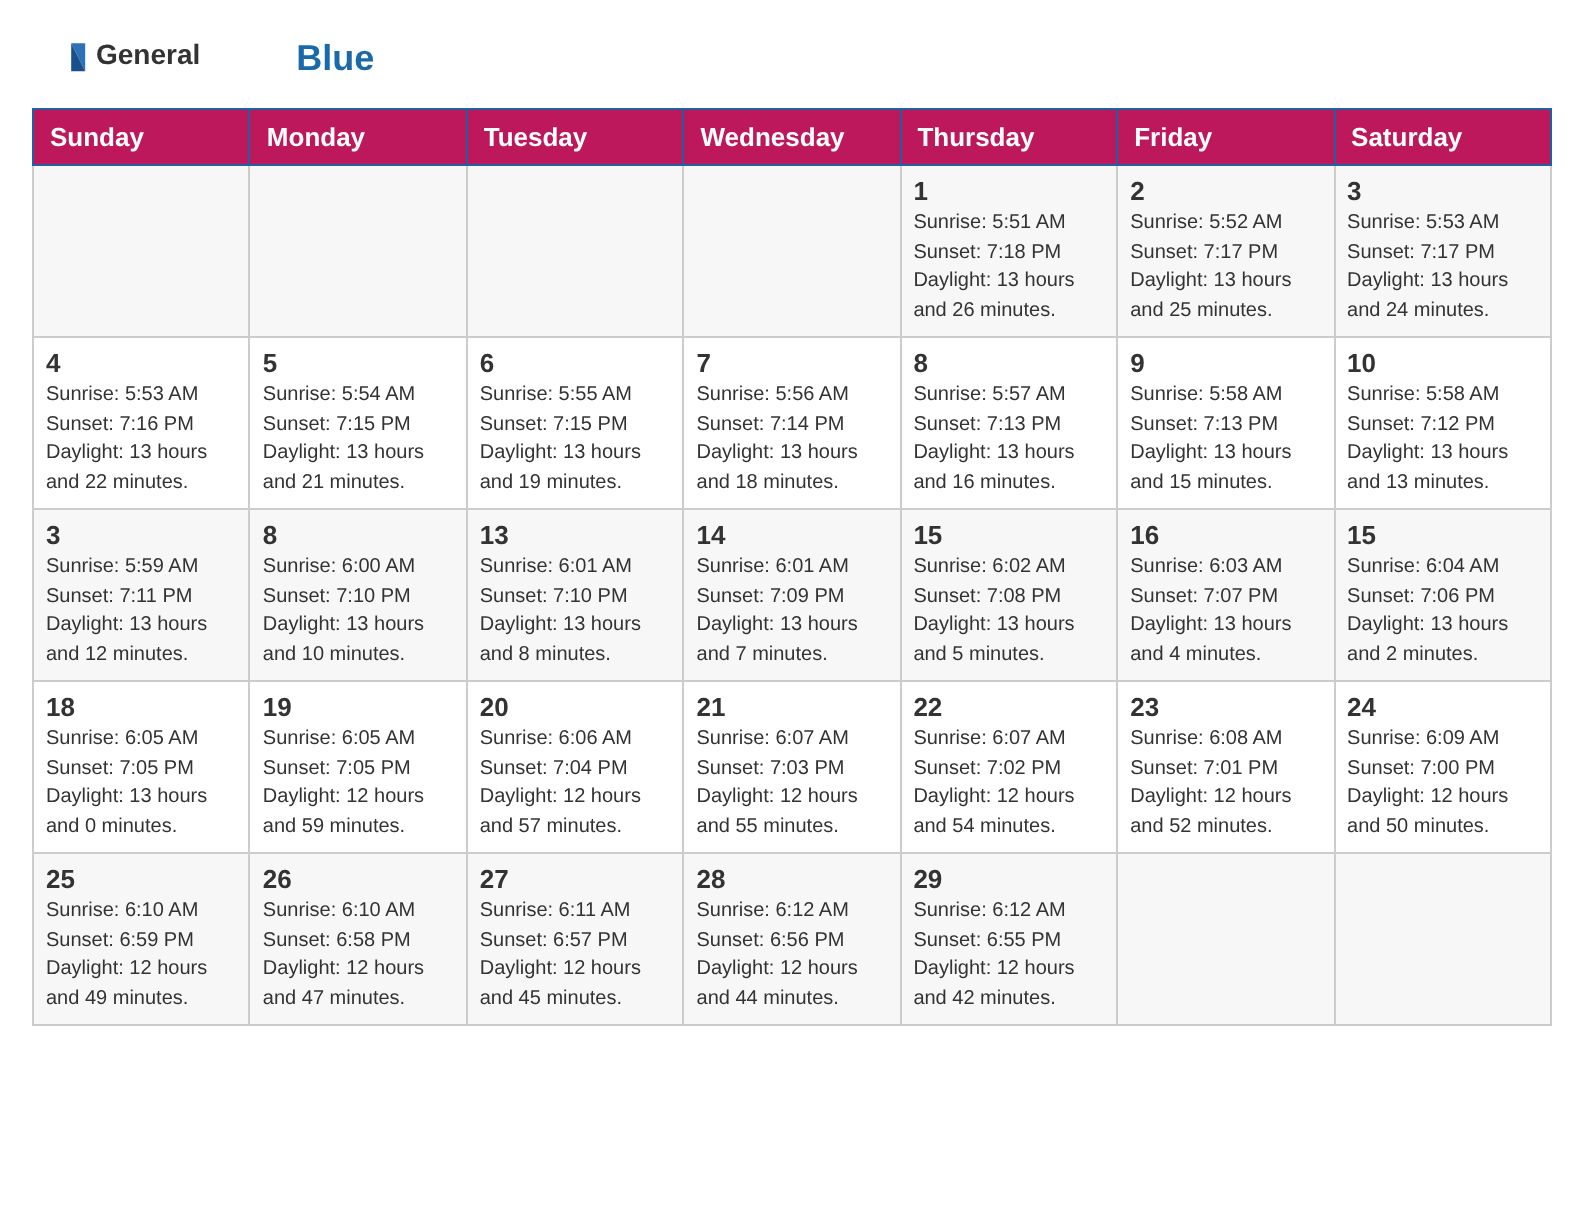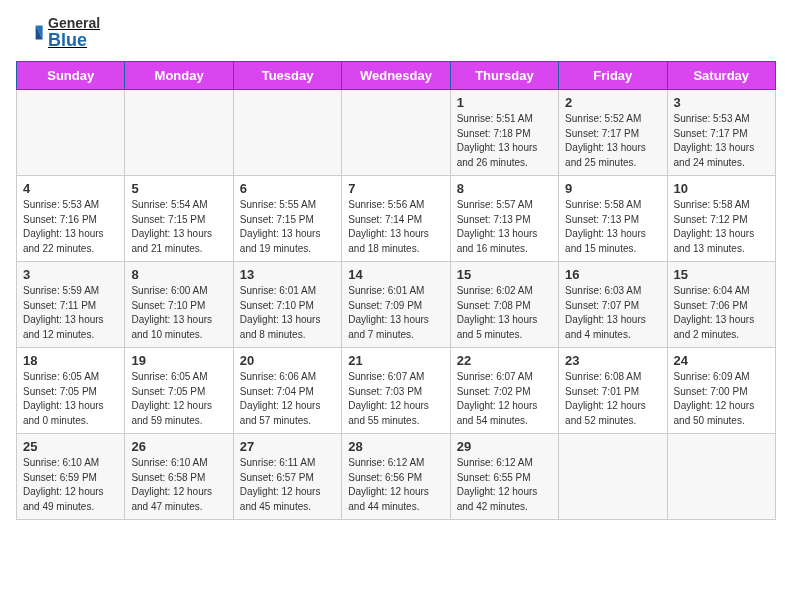--- a/index.html
+++ b/index.html
@@ -16,33 +16,33 @@
       align-items: flex-start;
       margin-bottom: 10px;
     }
     .logo {
       display: flex;
       align-items: center;
       gap: 4px;
     }
     .logo-text {
       display: flex;
-      flex-direction: column;
+      flex-direction: row;
       line-height: 1.1;
-      text-decoration: underline;
     }
     .logo-general {
       font-size: 14px;
       font-weight: bold;
       color: #333;
     }
     .logo-blue {
       font-size: 18px;
       font-weight: bold;
       color: #1a6aab;
+      margin-left: 48px;
     }
     .logo-icon {
       width: 28px;
       height: 28px;
     }
     .title-block {
       text-align: right;
     }
     .month-title {
       font-size: 36px;
@@ -90,22 +90,21 @@
     .empty-cell {
       background: #fff;
     }
     tr:nth-child(odd) td {
       background-color: #f7f7f7;
     }
     tr:nth-child(even) td {
       background-color: #fff;
     }
     .calendar thead tr th {
-      background-color: #d946ef;
-      text-align: center;
+      background-color: #be185d;
     }
   </style>
 </head>
 <body>
 
 <div class="header">
   <div class="logo">
     <svg class="logo-icon" viewBox="0 0 40 40">
       <polygon points="28,8 38,8 38,28" fill="#2d72b8"></polygon>
       <polygon points="28,8 38,28 28,28" fill="#1a4f8a"></polygon>

